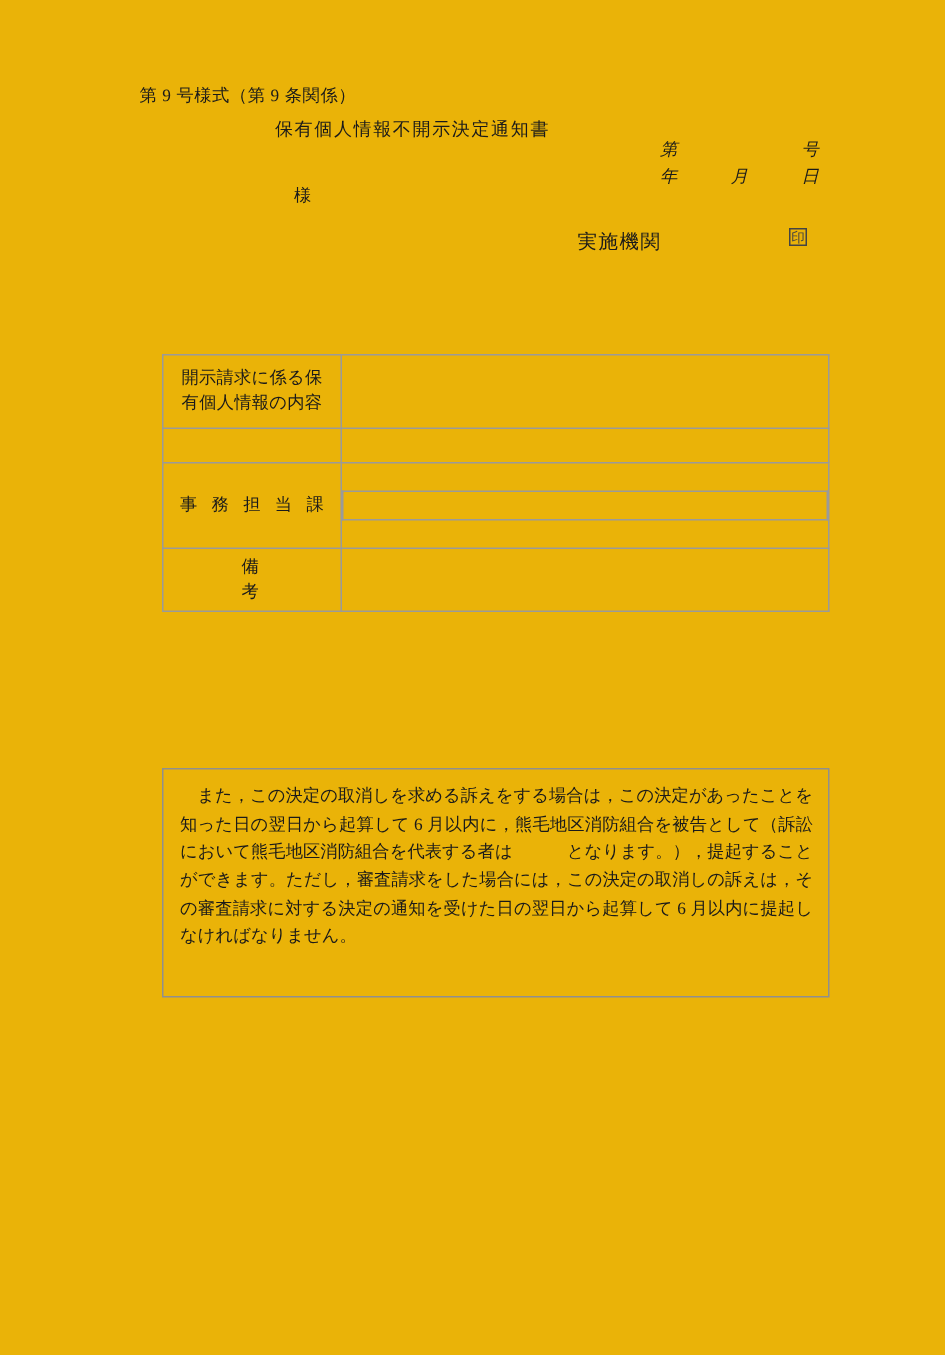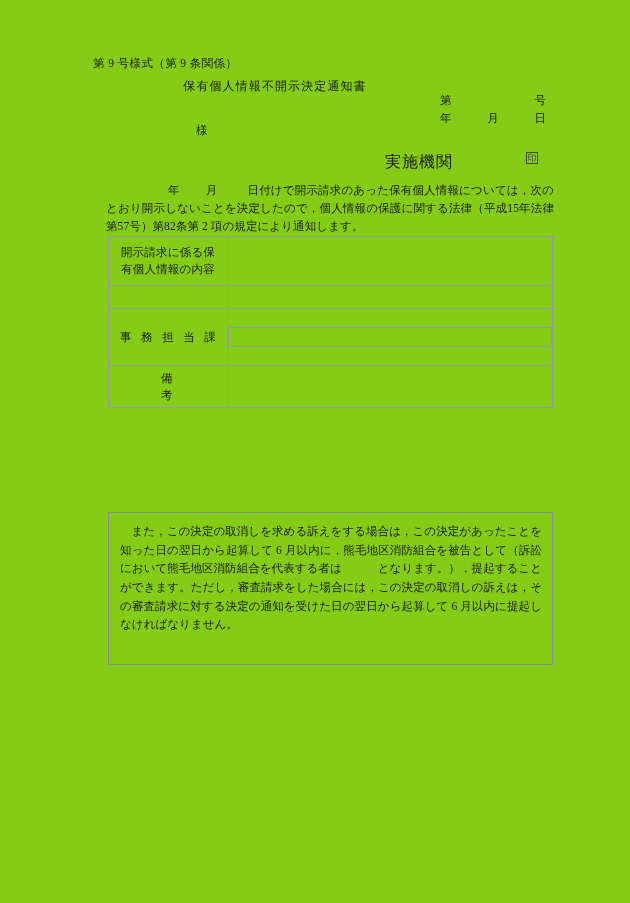--- a/index.html
+++ b/index.html
@@ -14,21 +14,21 @@
     position: relative;
     font-family: "Liberation Serif", "DejaVu Serif", serif;
     color: #1a1a1a;
     font-size: 11.5px;
     overflow: hidden;
   }
 
   .page {
     position: absolute;
     inset: 0;
-    background: #84cc16;
+    background: #eab308;
   }
 
   
   #form-no {
     position: absolute;
     left: 93px;
     top: 56px;
     font-size: 11.5px;
     letter-spacing: 0.4px;
   }
@@ -45,33 +45,34 @@
     position: absolute;
     left: 440px;
     top: 92px;
     font-size: 11.5px;
     line-height: 1.55;
     letter-spacing: 0.3px;
   }
   #doc-number-block .nline {
     display: block;
     white-space: pre;
+    font-style: italic;
   }
   #addressee-line {
     position: absolute;
     left: 196px;
     top: 123px;
     font-size: 11.5px;
     letter-spacing: 0.3px;
   }
   #agency-line {
     position: absolute;
     left: 385px;
     top: 152px;
-    font-size: 16px;
+    font-size: 13px;
     letter-spacing: 1px;
     white-space: pre;
   }
   #seal-mark {
     position: absolute;
     left: 526px;
     top: 152px;
     width: 12px;
     height: 12px;
     border: 1px solid #444;
@@ -193,23 +194,20 @@
     <span class="nline">第　　　　　　　号</span>
     <span class="nline">年　　　月　　　日</span>
   </div>
 
   <div id="addressee-line">様</div>
 
   <div id="agency-line">実施機関</div>
 
   <div id="seal-mark">印</div>
 
-  <div id="body-paragraph">
-    <span class="lead-indent"></span><span>年</span><span class="gap-s"></span><span>月</span><span class="gap-m"></span><span>日付けで開示請求のあった保有個人情報については，次のとお</span><span>り開示しないことを決定したので，個人情報の保護に関する法律（平成15年法律第57</span><span>号）第82条第 2 項の規定により通知します。</span>
-  </div>
 
   <table id="main-table">
     <tbody>
       <tr id="row-content">
         <td class="label-cell">
           <span>開示請求に係る保</span><br>
           <span>有個人情報の内容</span>
         </td>
         <td>
           <div class="cell-content cell-blank"></div>

